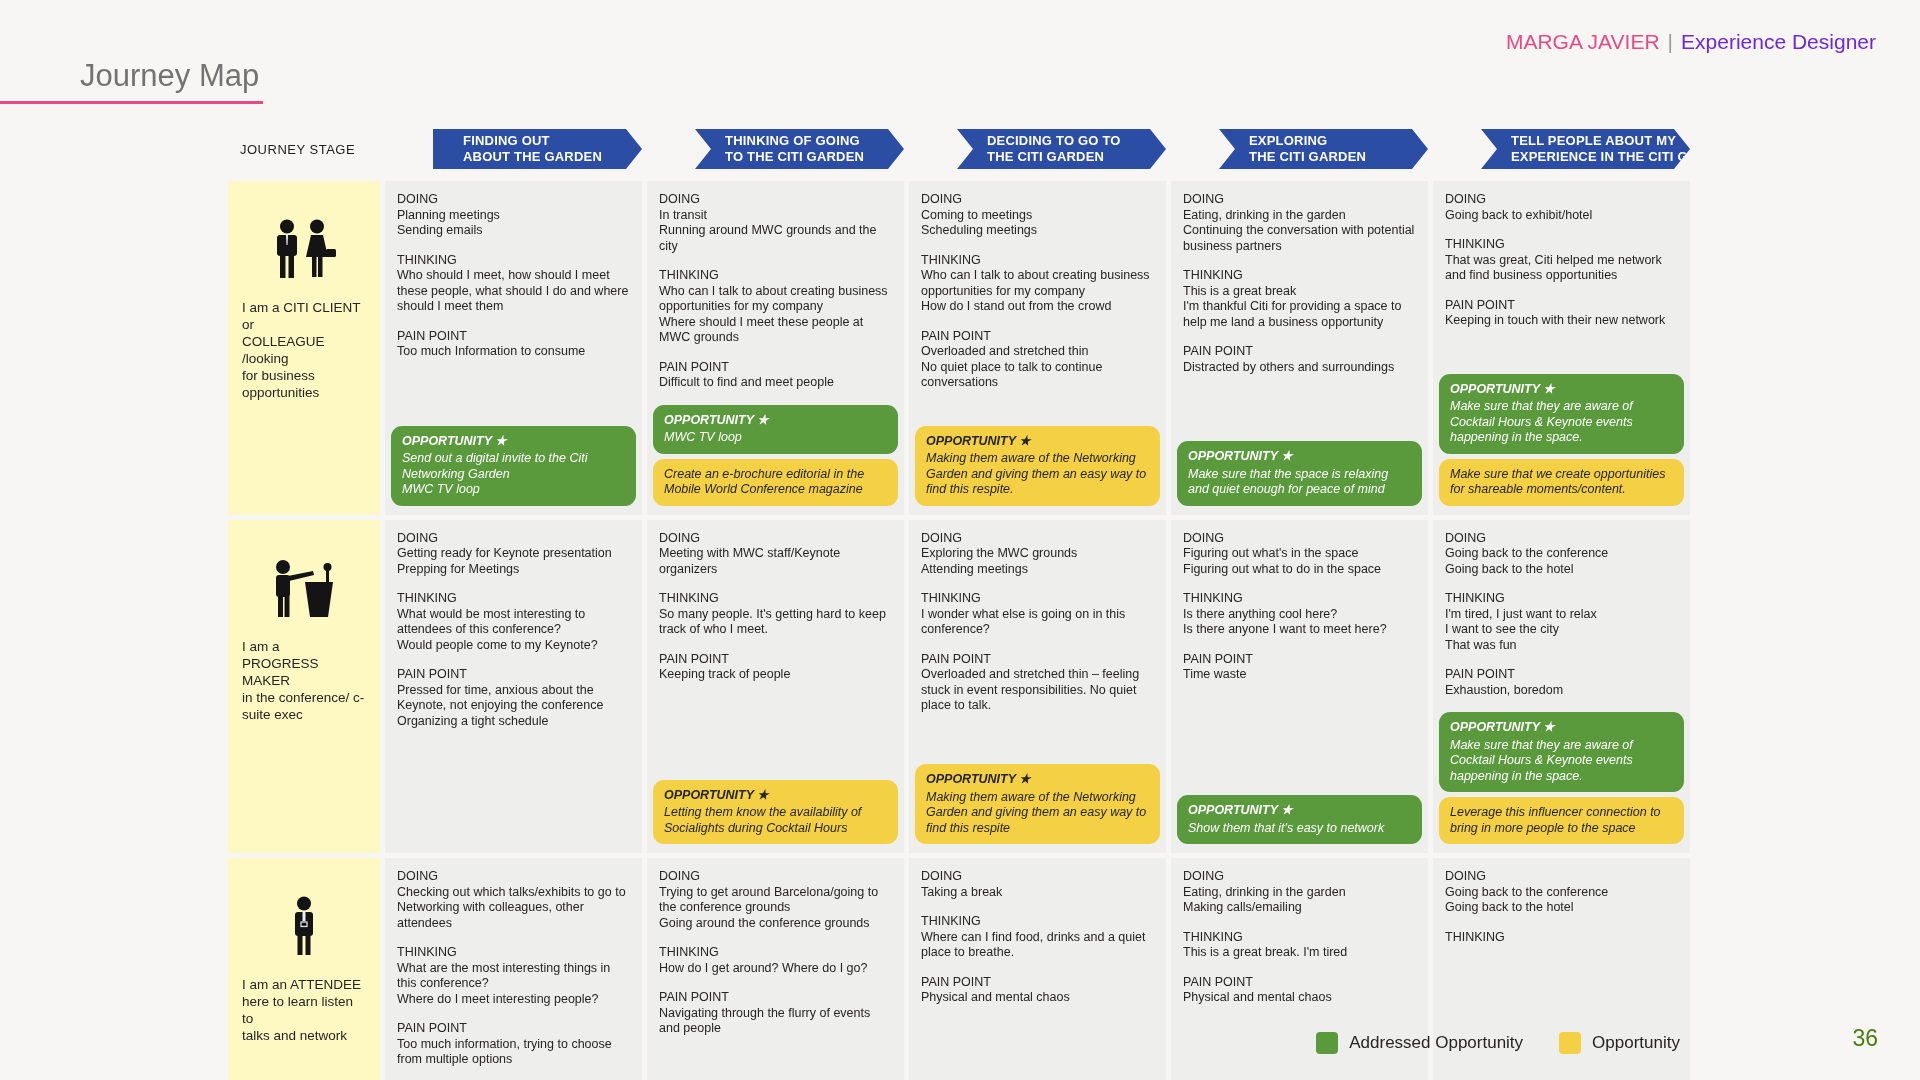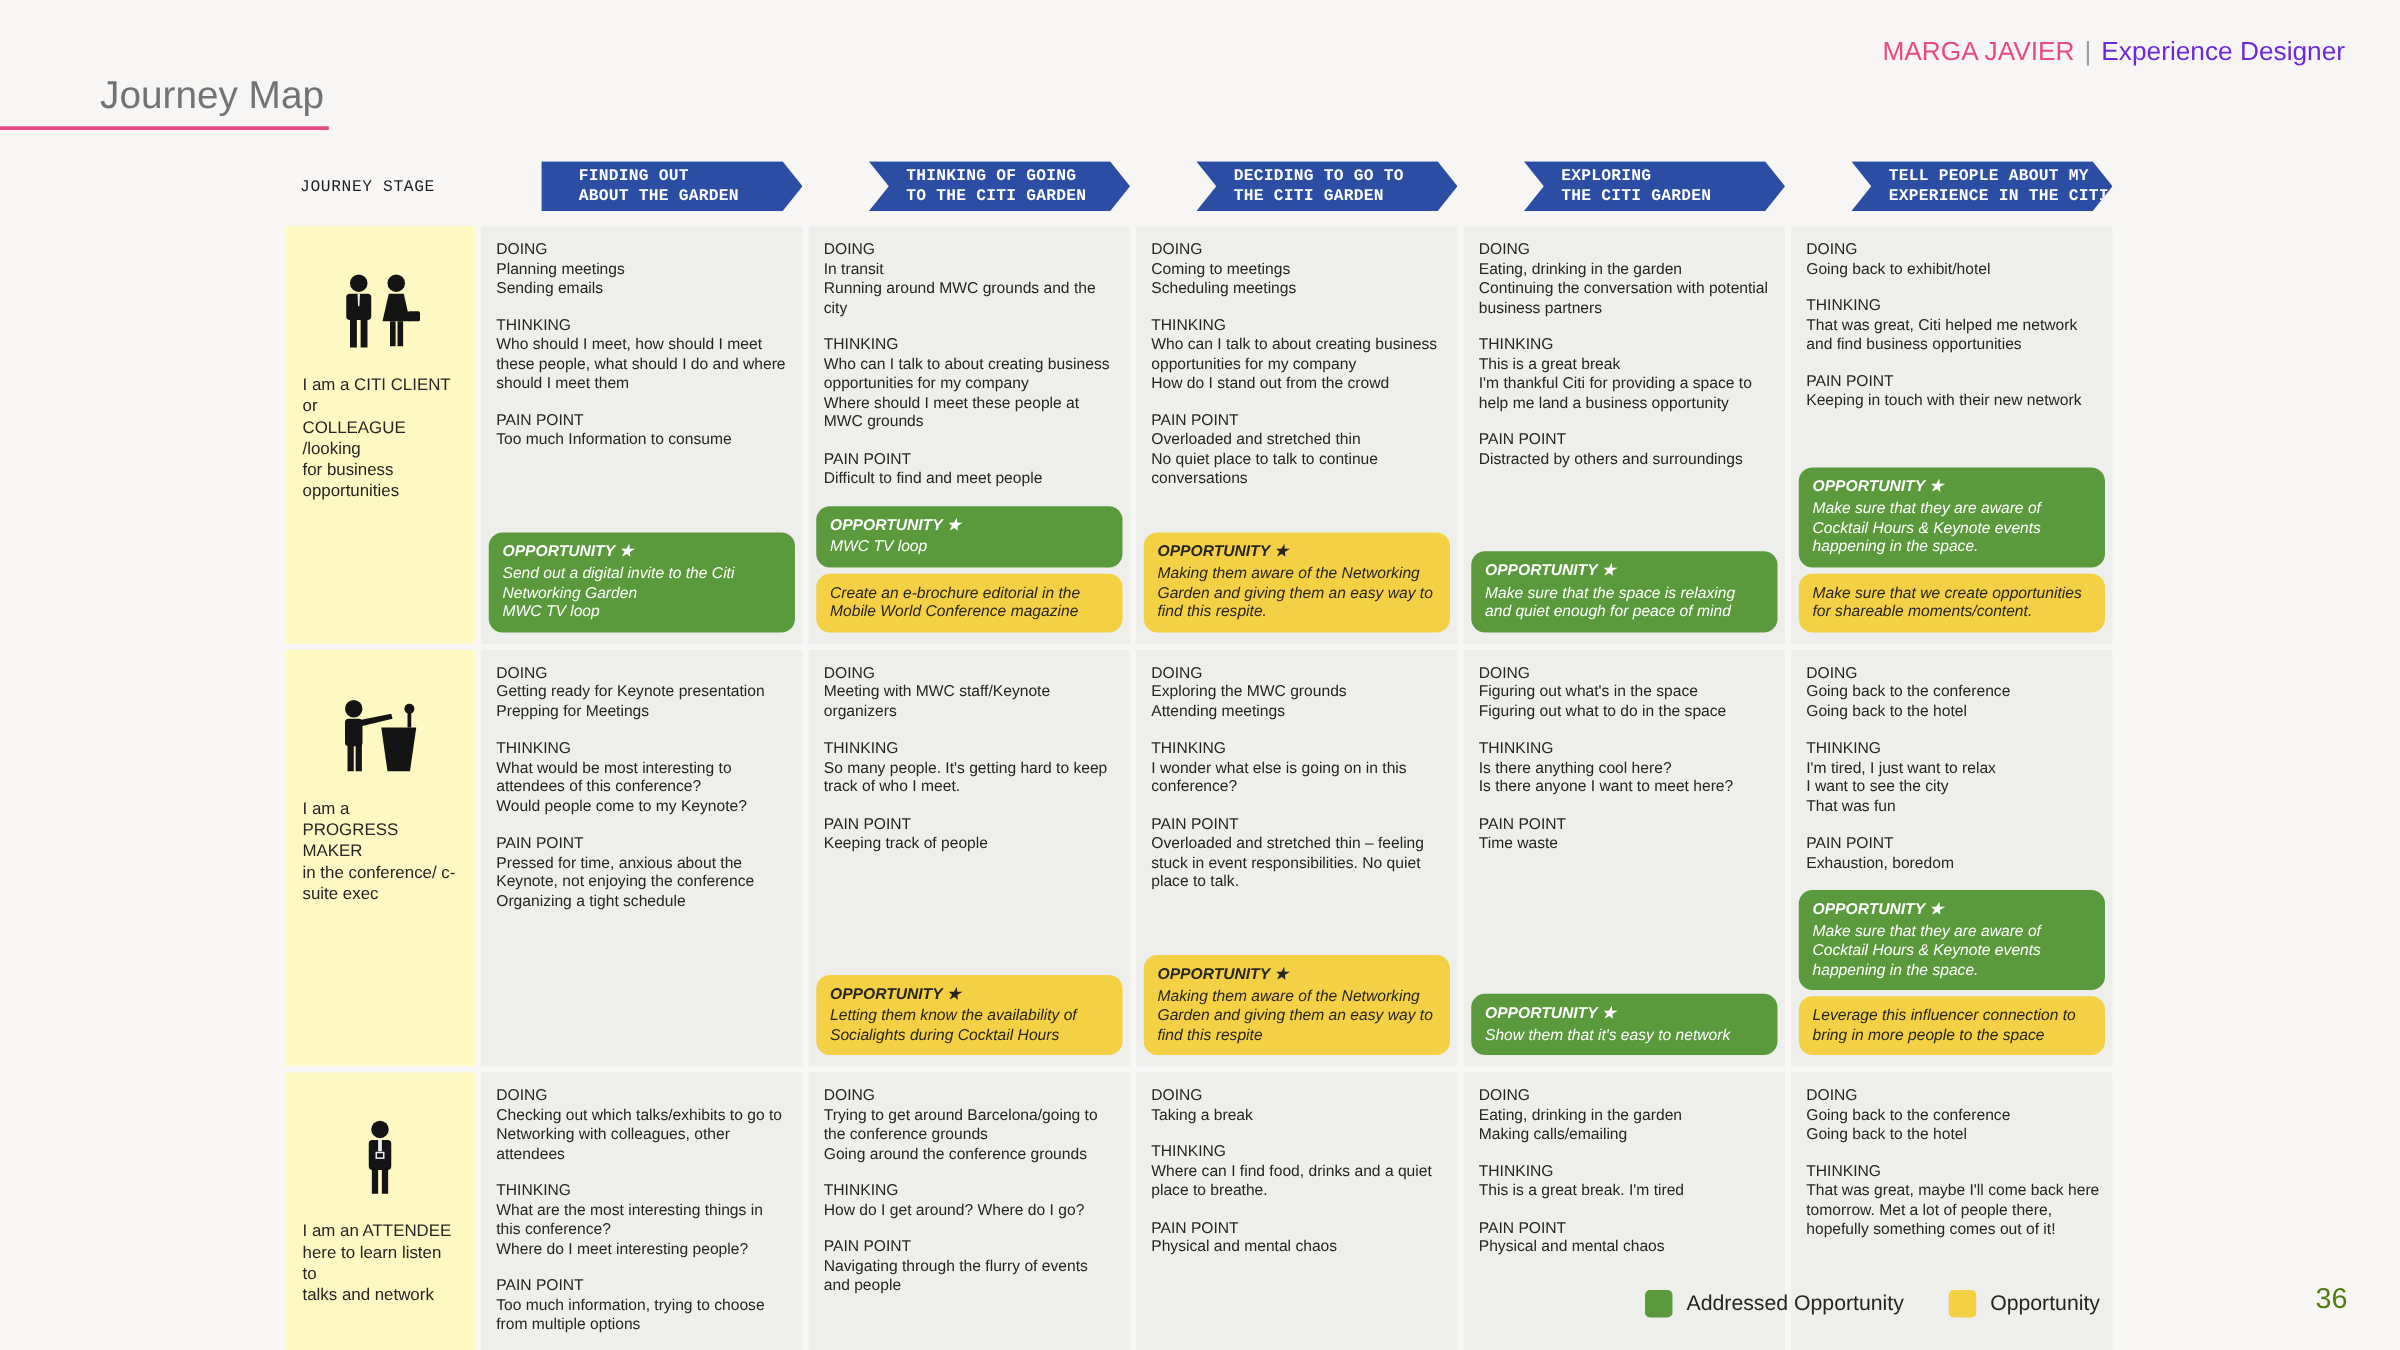--- a/index.html
+++ b/index.html
@@ -10,21 +10,21 @@
   }
   
   .brand{position:absolute;top:30px;right:44px;font-size:21px;white-space:nowrap;}
   .brand .name{color:#e84a86;}
   .brand .sep{color:#9a9a9a;margin:0 8px;}
   .brand .role{color:#6d28d9;margin-top:36px;}
   .page-title{position:absolute;top:58px;left:80px;font-size:31px;color:#737373;}
   .title-underline{position:absolute;top:101px;left:0;width:263px;height:3px;background:#e84a86;}
   
   .map{position:absolute;left:228px;top:129px;width:1462px;}
-  .header-row{display:grid;grid-template-columns:152px repeat(5,257px);gap:5px;height:40px;margin-bottom:12px;font-family:Liberation Mono, monospace;}
+  .header-row{display:grid;grid-template-columns:152px repeat(5,257px);gap:5px;height:40px;margin-bottom:12px;}
   .corner{display:flex;align-items:center;padding-left:12px;font-size:13px;letter-spacing:.5px;color:#1f1e1d;}
   .stage{
     background:#2b4da3;color:#fff;display:flex;flex-direction:column;justify-content:center;
     padding-left:30px;font-size:13px;line-height:16px;font-weight:700;letter-spacing:.2px;margin-left:48px;
   }
   .stage .stage-line{white-space:nowrap;}
   .stage.first{clip-path:polygon(0 0,calc(100% - 16px) 0,100% 50%,calc(100% - 16px) 100%,0 100%);}
   .stage.mid{clip-path:polygon(0 0,calc(100% - 16px) 0,100% 50%,calc(100% - 16px) 100%,0 100%,16px 50%);}
   .jrow{display:grid;grid-template-columns:152px repeat(5,257px);gap:5px;margin-bottom:5px;}
   .jrow1{min-height:272px;}.jrow2{min-height:276px;}.jrow3{min-height:252px;}
@@ -431,21 +431,20 @@
           </div>
         </div>
         <div class="cell">
           <div class="sec">
             <div class="sec-label">DOING</div>
             <div class="sec-line">Going back to the conference</div>
             <div class="sec-line">Going back to the hotel</div>
           </div>
           <div class="sec">
             <div class="sec-label">THINKING</div>
-            <div class="sec-line">That was great, maybe I'll come back here tomorrow. Met a lot of people there, hopefully something comes out of it!</div>
           </div>
         </div>
       </div>
     </div>
 </div>
 
 <div class="legend">
     <div class="legend-item">
       <span class="swatch" style="background: rgb(90, 154, 61);"></span>
       <span class="legend-label">Addressed Opportunity</span>

